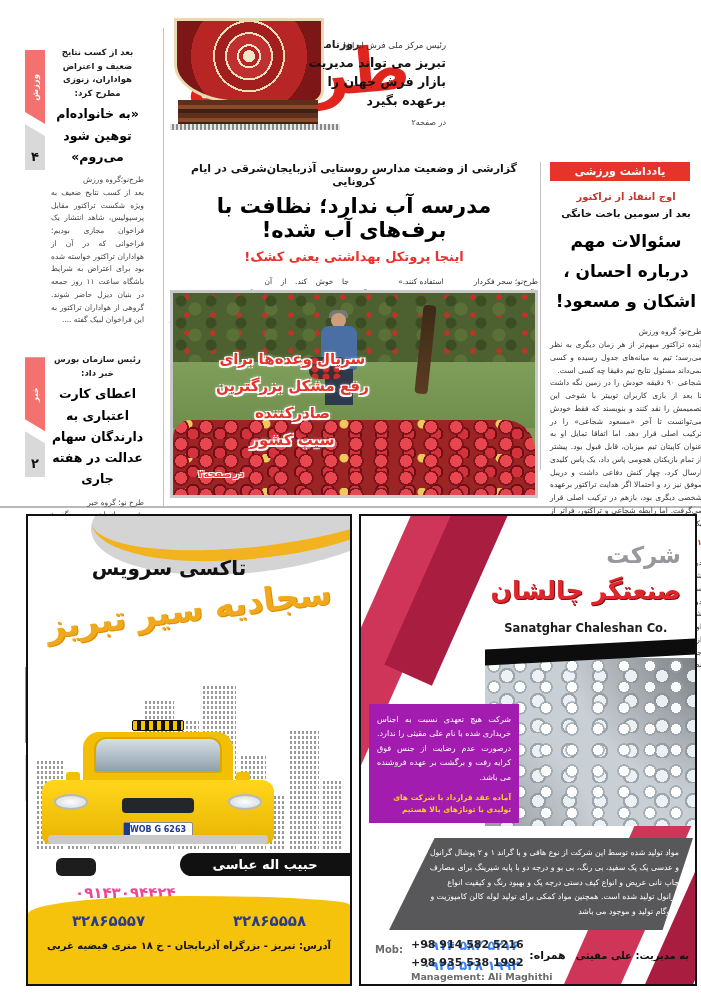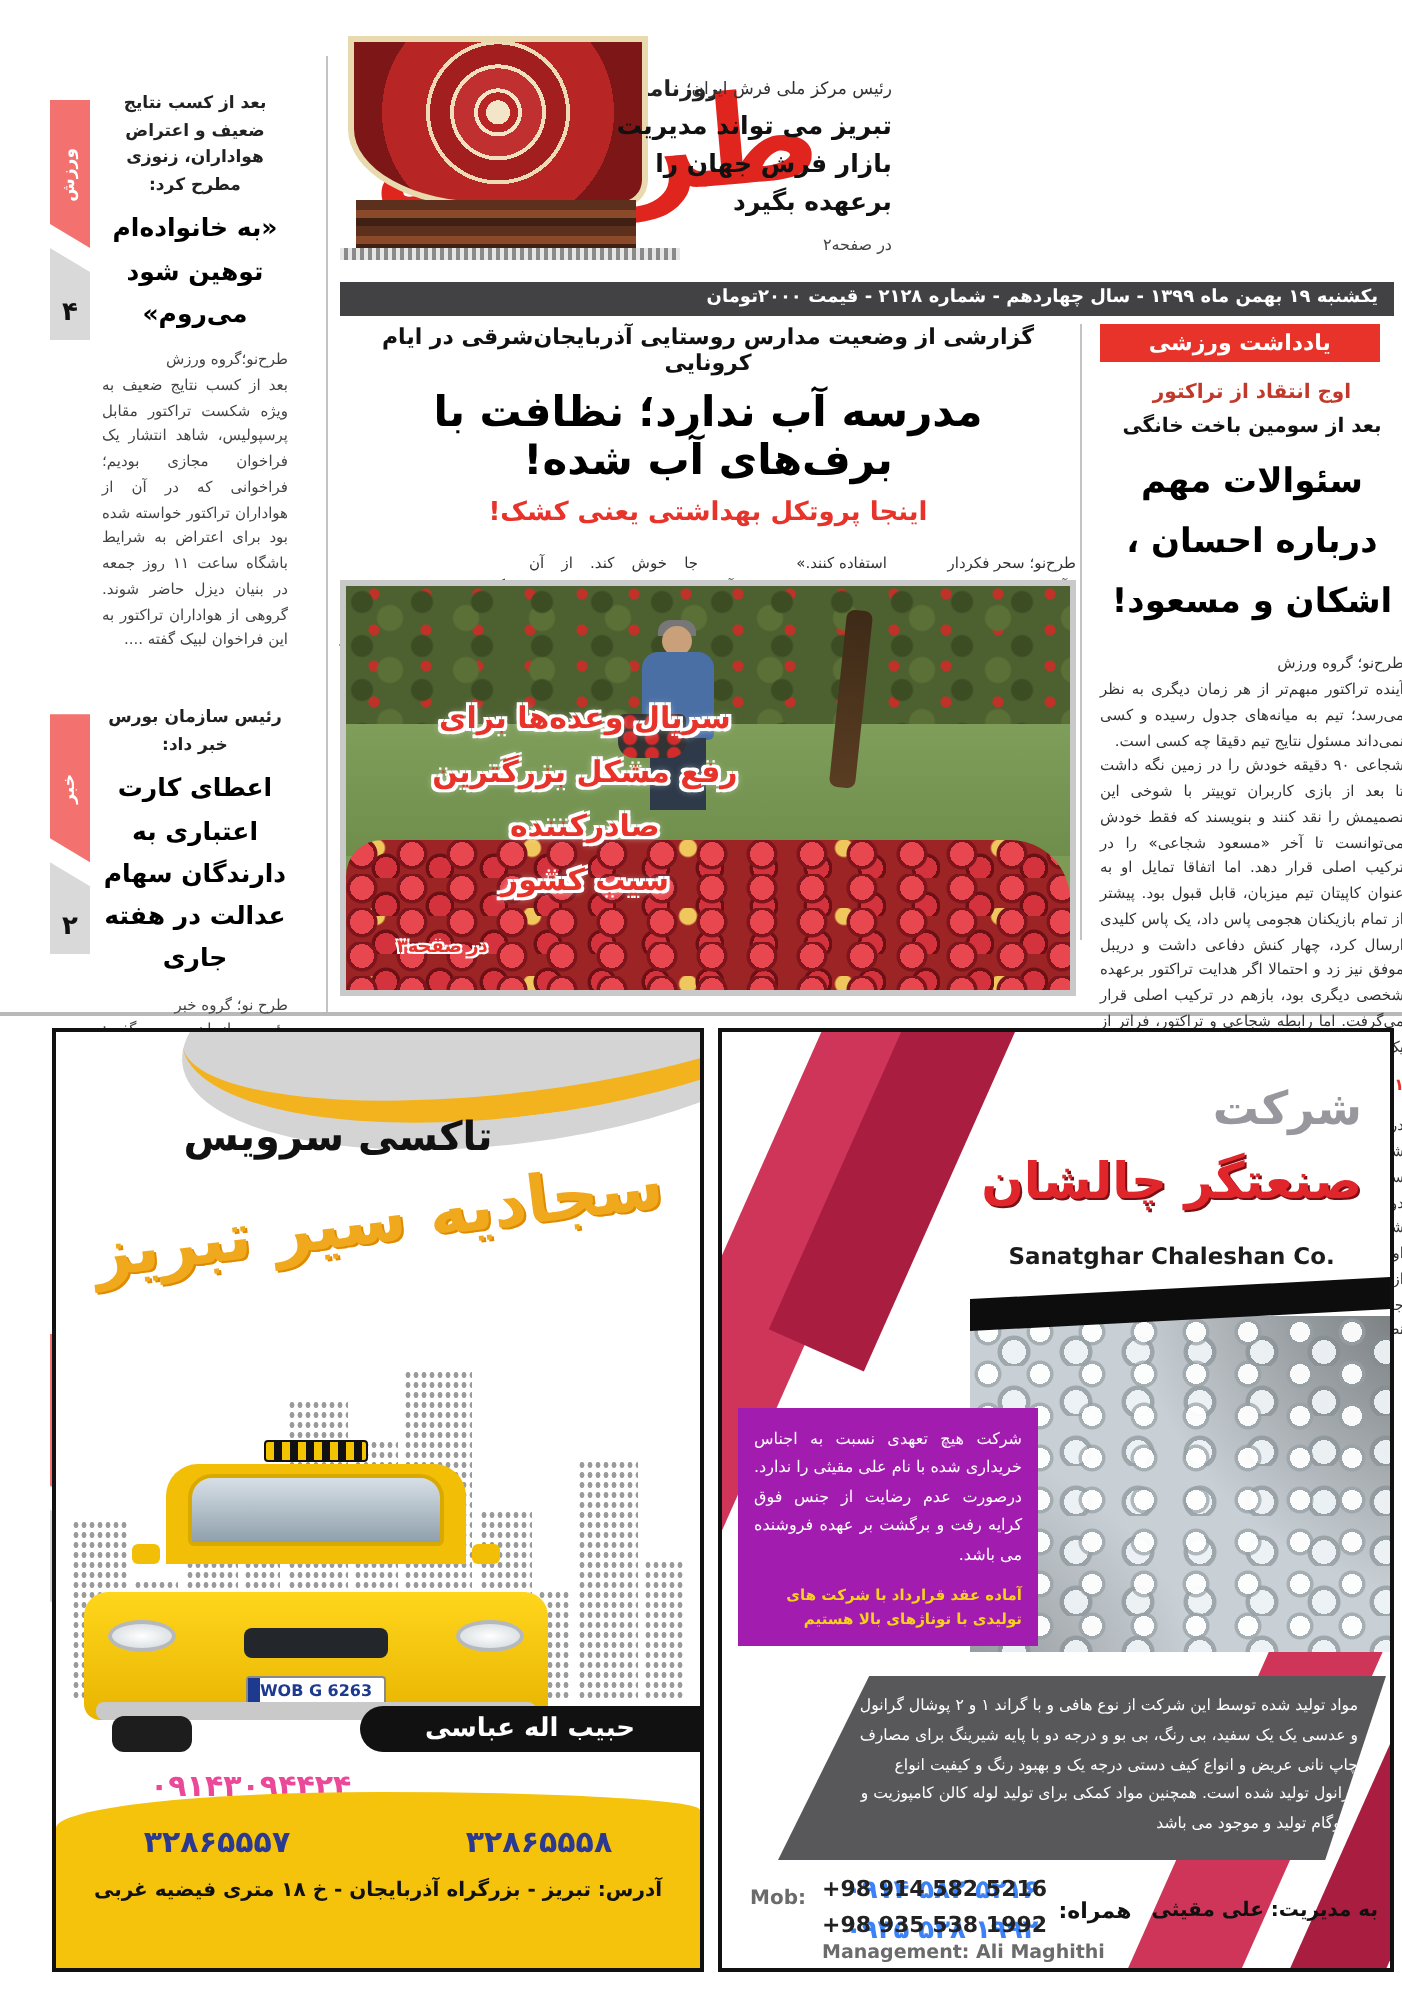--- a/index.html
+++ b/index.html
@@ -95,21 +95,21 @@
   .sw-gray { position:absolute; top:-64px; right:-70px; width:330px; height:120px; border-radius:50%; background:#d4d4d4; transform:rotate(-7deg); }
   .sw-yellow { position:absolute; top:-70px; right:-80px; width:340px; height:112px; border-radius:50%; border-bottom:12px solid #f2b31f; transform:rotate(-7deg); }
   .taxi-type { position:absolute; top:40px; left:0; right:40px; text-align:center; font-size:20px; font-weight:900; color:#111; }
   .taxi-brand { position:absolute; top:74px; left:0; right:0; text-align:center; font-size:33px; font-weight:900; color:#f0a81c; transform:rotate(-7deg); text-shadow:1px 1px 0 #e08a00; }
   .skyline { position:absolute; left:8px; right:8px; bottom:134px; height:175px; display:flex; align-items:flex-end; justify-content:space-between; }
   .skyline i { display:block; background-color:transparent; background-image:radial-gradient(#9a9a9a 1px, transparent 1.4px); background-size:4px 5px; }
   .car { position:absolute; left:14px; bottom:118px; width:232px; height:146px; }
   .roofsign { position:absolute; top:0; left:50%; transform:translateX(-50%); width:52px; height:11px; background:repeating-linear-gradient(90deg,#f5c400 0 4px,#111 4px 8px); border:1px solid #111; border-radius:2px; }
   .cartop { position:absolute; top:12px; left:50%; transform:translateX(-50%); width:150px; height:50px; background:#f2bf06; border-radius:16px 16px 0 0; }
   .glass { position:absolute; top:5px; left:50%; transform:translateX(-50%); width:128px; height:36px; background:linear-gradient(#d7dfe6,#8fa0ac); border-radius:12px 12px 3px 3px; border:2px solid #d9a900; }
-  .carbody { position:absolute; top:76px; left:0; width:232px; height:64px; background:linear-gradient(#ffd61c,#e8b400); border-radius:12px 12px 8px 8px; }
+  .carbody { position:absolute; top:60px; left:0; width:232px; height:64px; background:linear-gradient(#ffd61c,#e8b400); border-radius:12px 12px 8px 8px; }
   .grille { position:absolute; top:18px; left:50%; transform:translateX(-50%); width:72px; height:15px; background:#23272b; border-radius:4px; }
   .hl { position:absolute; top:14px; width:34px; height:16px; background:radial-gradient(#ffffff,#cfd6da); border:2px solid #b5b9bd; border-radius:50%; }
   .hl.l { left:12px; } .hl.r { right:12px; }
   .plate { position:absolute; bottom:7px; left:50%; transform:translateX(-50%); width:70px; height:15px; background:#fff; border:1px solid #8a8a8a; border-radius:2px; font-size:8px; font-weight:700; color:#1d3a8f; text-align:center; line-height:13px; direction:ltr; }
   .plate::before { content:""; position:absolute; left:0; top:0; bottom:0; width:6px; background:#1d3a8f; }
   .bumper { position:absolute; bottom:0; left:6px; right:6px; height:9px; background:#c9c9c9; border-radius:4px; }
   .wheel { position:absolute; bottom:-10px; width:40px; height:18px; background:#1d1d1d; border-radius:6px; }
   .wheel.l { left:14px; } .wheel.r { right:14px; }
   .mirror { position:absolute; top:52px; width:14px; height:10px; background:#f2bf06; border-radius:3px; }
   .mirror.l { left:24px; } .mirror.r { right:24px; }
@@ -166,21 +166,20 @@
       <div class="rug"></div>
       <div class="stack"></div>
       <div class="fringe"></div>
     </div>
     <div class="carpet-txt">
       <div class="carpet-kicker">رئیس مرکز ملی فرش ایران؛</div>
       <div class="carpet-title">تبریز می تواند مدیریت بازار فرش جهان را برعهده بگیرد</div>
       <div class="carpet-page">در صفحه۲</div>
     </div>
   </div>
-  <div class="datebar">یکشنبه ۱۹ بهمن ماه ۱۳۹۹  -  سال چهاردهم  -  شماره ۲۱۲۸ - قیمت ۲۰۰۰تومان</div>
 
   <div class="rail">
 
     <div class="rail-item">
       <div class="tab">
         <div class="tab-red">
             <span>ورزش</span>
           </div>
         <div class="tab-gray">۴</div>
       </div>

